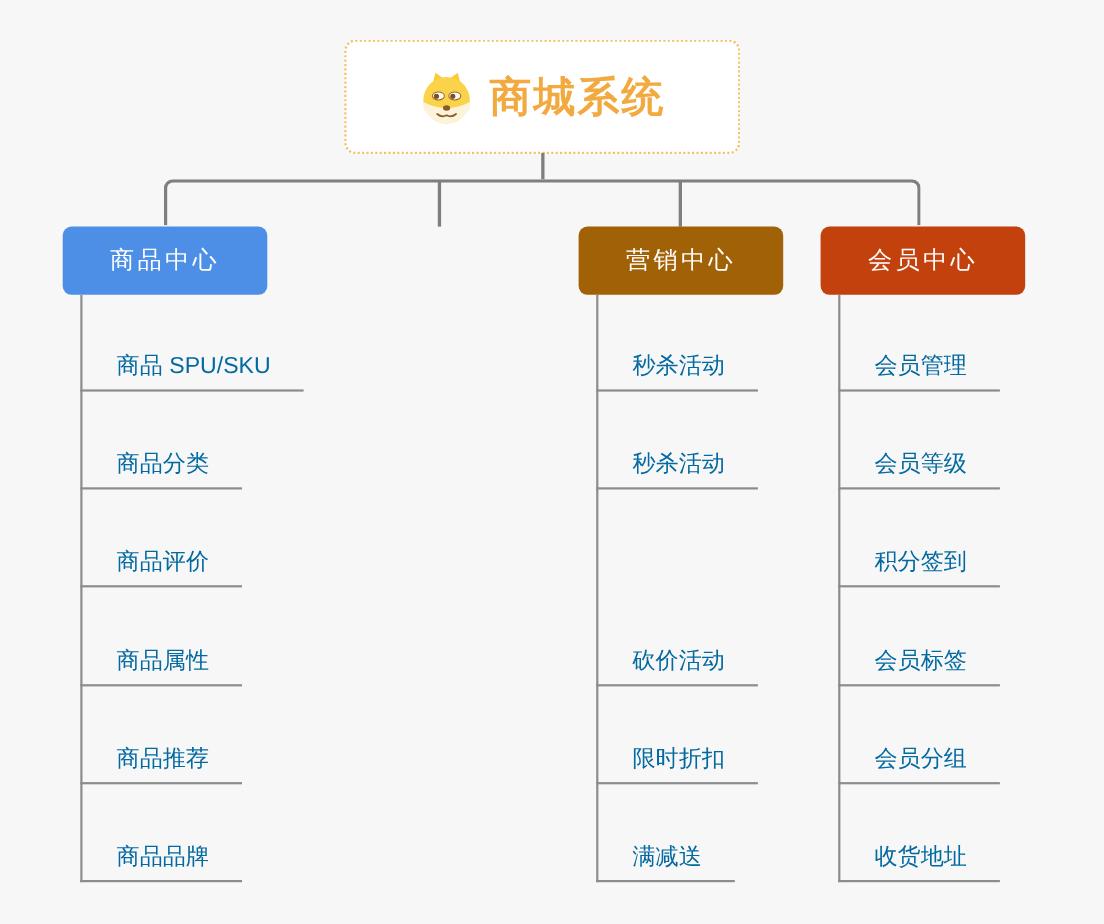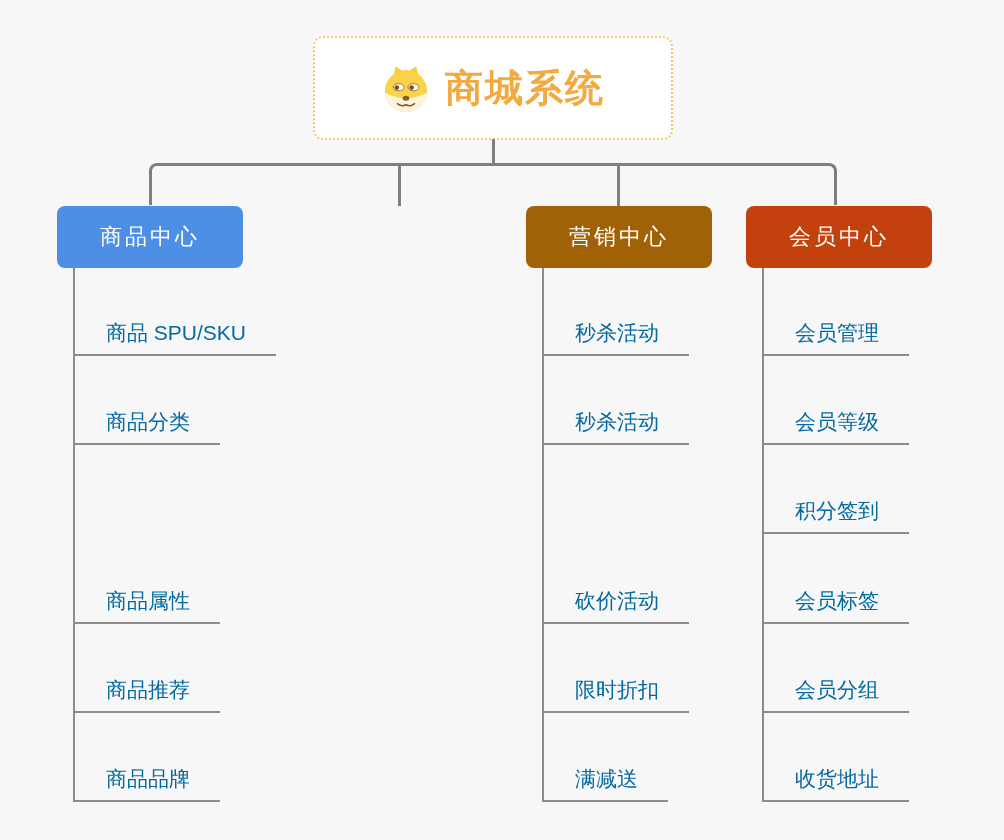--- a/index.html
+++ b/index.html
@@ -90,20 +90,21 @@
   <div class="conn conn-root-drop"></div>
   <div class="conn conn-rail"></div>
   <div class="conn conn-drop-2"></div>
   <div class="conn conn-drop-3"></div>
 
   <div class="branch b0">
     <div class="bnode" style="background-color: rgb(77, 143, 230);">商品中心</div>
     <div class="vline"></div>
     <div class="item i0">商品 SPU/SKU</div>
     <div class="item i1">商品分类</div>
+    <div class="item i2">商品评价</div>
     <div class="item i3">商品属性</div>
     <div class="item i4">商品推荐</div>
     <div class="item i5">商品品牌</div>
   </div>
 
 
   <div class="branch b2">
     <div class="bnode" style="background-color: #a16207;">营销中心</div>
     <div class="vline"></div>
     <div class="item i0">秒杀活动</div>

